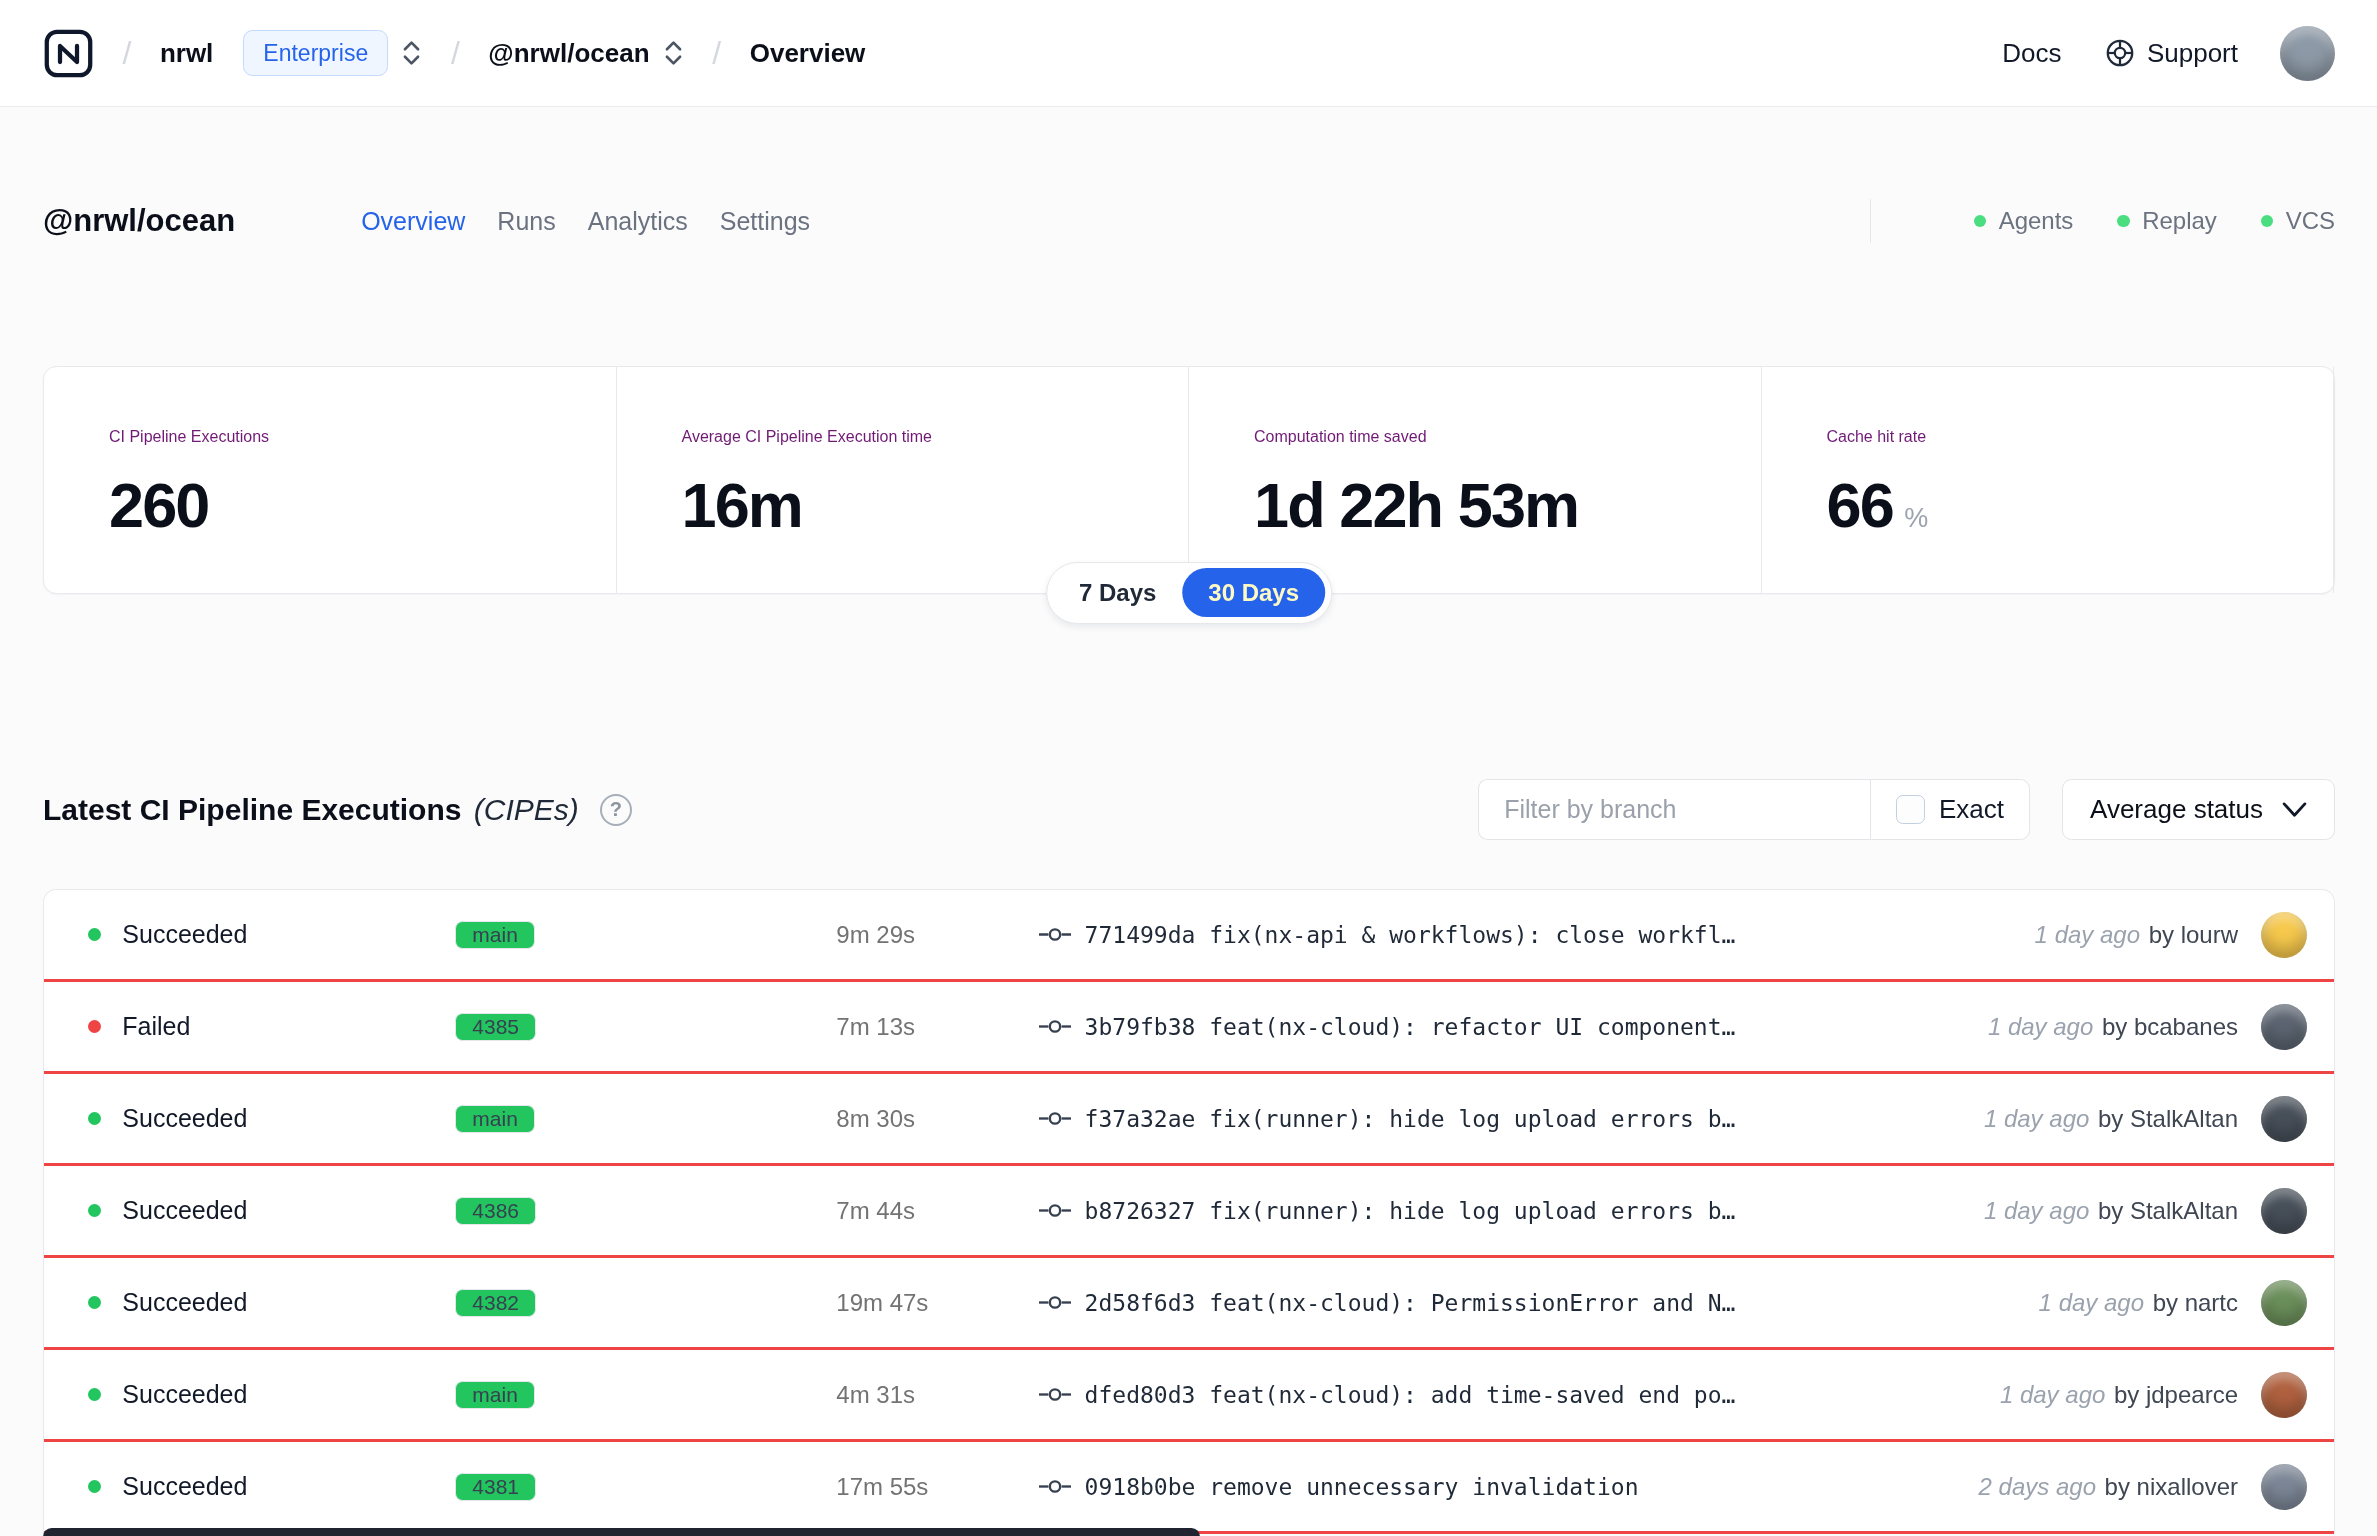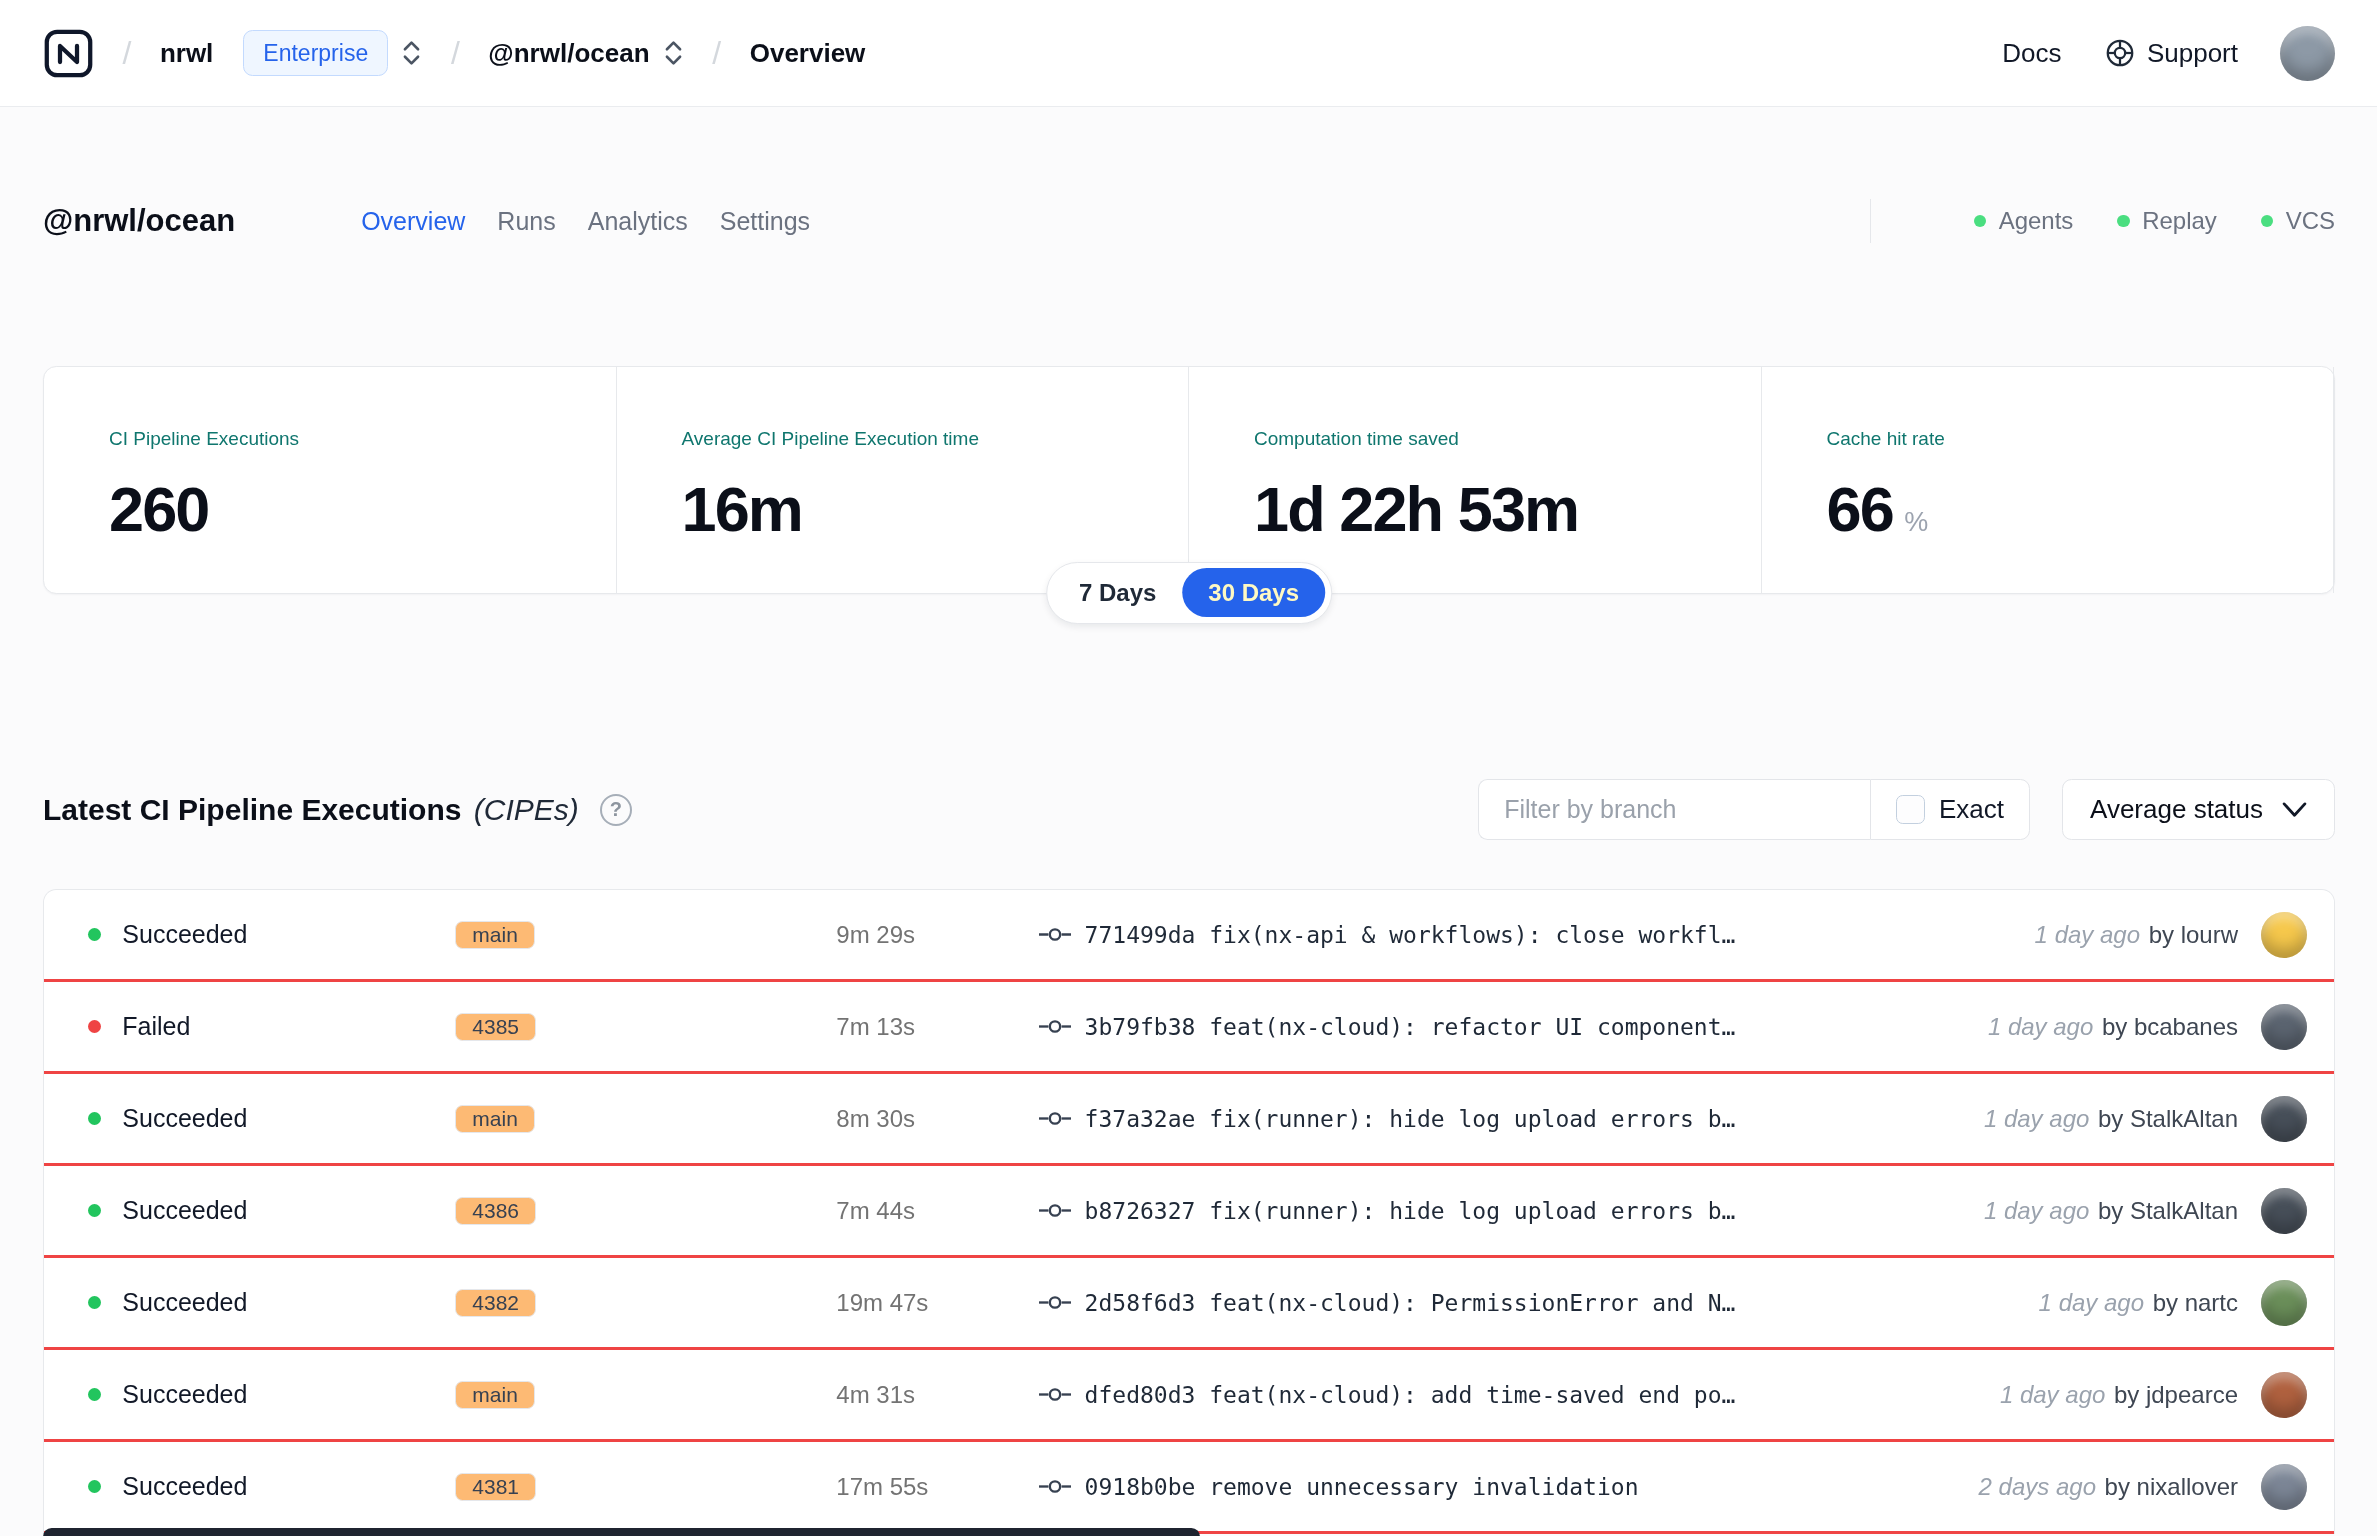--- a/index.html
+++ b/index.html
@@ -35,21 +35,21 @@
   .status-item:first-of-type { margin-left:0; }
   .status-dot { width:12.4px; height:12.4px; border-radius:50%; }
   .status-label { font-size:24px; color:#6b7280; }
 
   
   .metrics { position:relative; margin:122px 43px 0; height:228px; background:#fff;
              border:1px solid #e7e9ec; border-radius:13.3px; display:grid;
              grid-template-columns:repeat(4,1fr); box-shadow:0 1px 1.9px rgba(16,24,40,.04); }
   .metric { padding:61px 38px 0 65px; border-right:1px solid #e7e9ec; }
   .metric:last-child { border-right:none; }
-  .metric-label { font-size:19px; color:#0f766e; margin-bottom:23px; }
+  .metric-label { font-size:16px; color:#701a75; margin-bottom:23px; }
   .metric-value { font-size:63px; font-weight:700; color:#0b0f19; letter-spacing:-1.9px; }
   .metric-suffix { font-size:27px; font-weight:500; color:#9ca3af; letter-spacing:0; margin-left:11.4px; }
   .range-toggle { position:absolute; left:50%; bottom:-31px; transform:translateX(-50%);
              display:flex; align-items:flex-start; background:#fff; border:1px solid #e5e7eb;
              border-radius:950px; padding:5.7px; box-shadow:0 2.9px 7.6px rgba(16,24,40,.08); }
   .range-seg { font-size:24px; font-weight:600; color:#1f2937; padding:10.5px 26px; border-radius:950px; cursor:pointer; white-space:nowrap; }
   .range-seg.active { color:#fef9c3; }
 
   
   .cipes-header { display:flex; align-items:center; padding:0 43px; margin-top:185px; height:61px; }
@@ -73,21 +73,21 @@
              font-size:26px; font-weight:500; color:#0b0f19; cursor:pointer; }
 
   
   .cipe-table { margin:49px 43px 0; background:#fff; border:1px solid #e7e9ec; border-bottom:none;
              border-radius:13.3px 13.3px 0 0; overflow:hidden; }
   .row { height:92px; display:flex; align-items:center; padding:0 27px 0 44px;
              border-bottom:3px solid #ef4444; cursor:pointer; }
   .dot { width:13.3px; height:13.3px; border-radius:50%; flex:0 0 auto; }
   .row-status { width:333px; margin-left:21px; font-size:25px; font-weight:500; color:#111827; }
   .branch-col { width:381px; }
-  .branch-badge { display:inline-block; background:#fdba74; border:1px solid #e5e7eb; border-radius:7.6px;
+  .branch-badge { display:inline-block; background:#22c55e; border:1px solid #e5e7eb; border-radius:7.6px;
              padding:1px 16px; font-size:21px; color:#374151; }
   .duration { width:203px; font-size:24px; color:#737373; }
   .commit-icon { width:32px; display:flex; align-items:center; flex:0 0 auto; }
   .commit { margin-left:13.3px; font-family:"DejaVu Sans Mono", monospace; font-size:23px; color:#1f2937;
              white-space:nowrap; overflow:hidden; text-overflow:ellipsis; max-width:885px; }
   .row-meta { margin-left:auto; font-size:24px; white-space:nowrap; text-align:right; }
   .row-time { font-style:italic; color:#9aa2ad; }
   .row-author { color:#3f4753; font-weight:500; margin-left:8.6px; }
   .row .avatar { width:46px; height:46px; margin-left:23px; flex:0 0 auto; }
 

